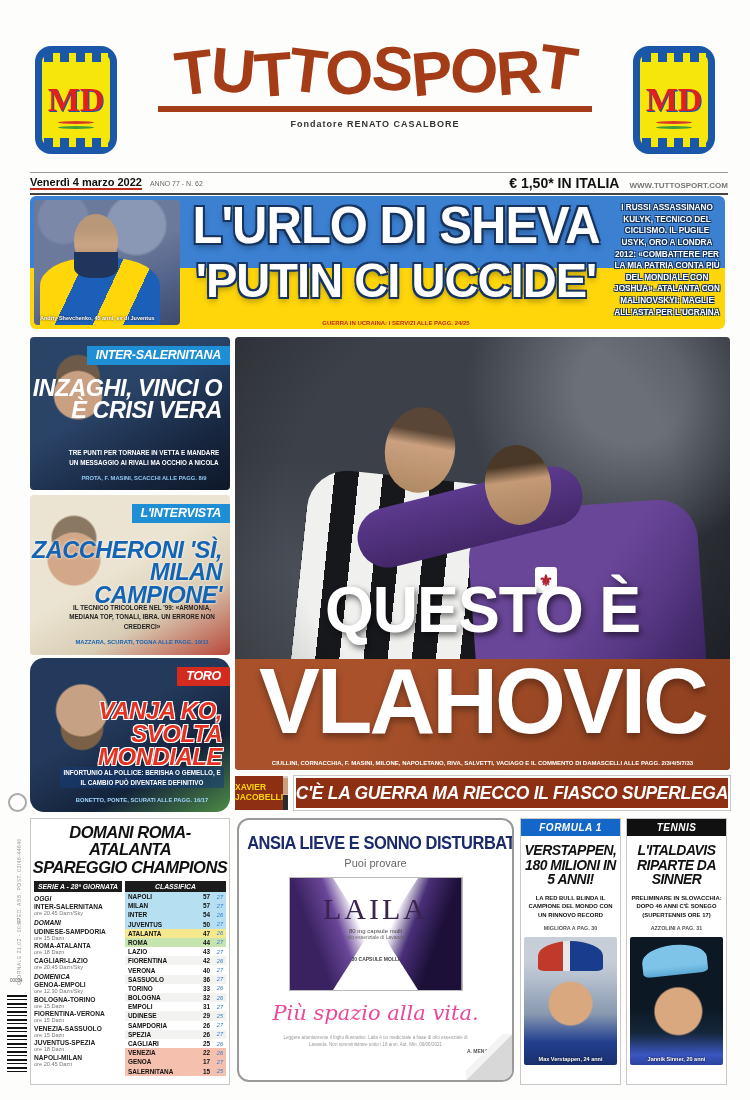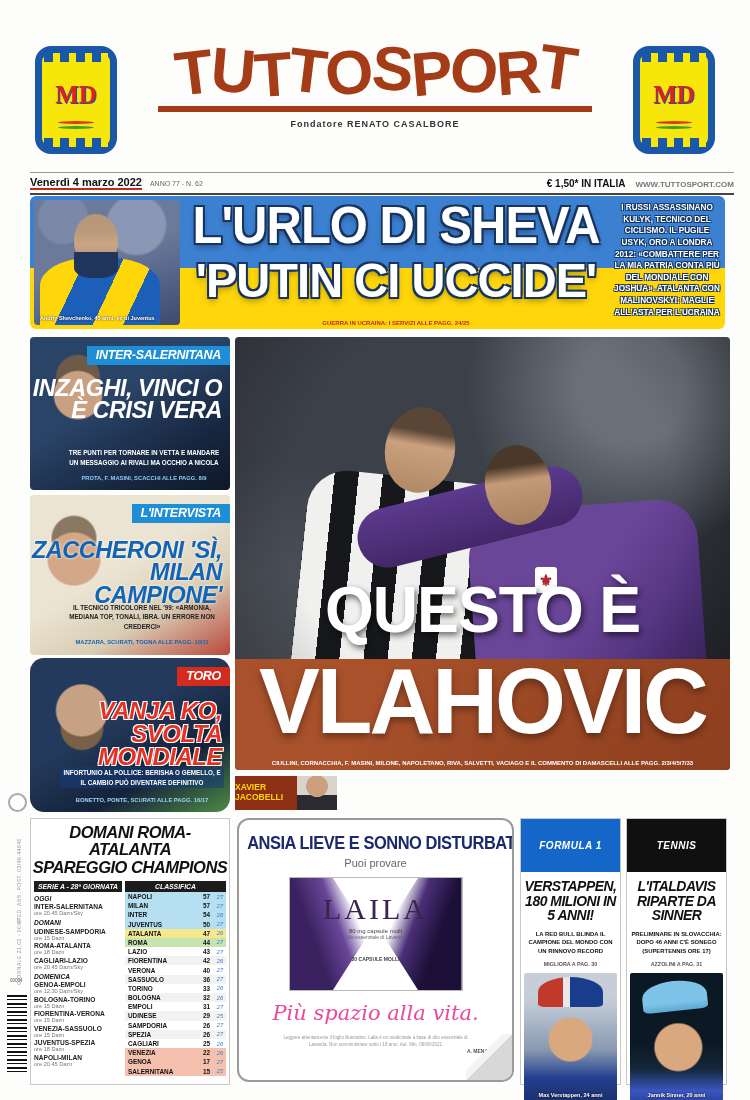--- a/index.html
+++ b/index.html
@@ -13,42 +13,42 @@
   .barcode{position:absolute;left:7px;top:995px;width:20px;height:78px;
     background:repeating-linear-gradient(to bottom,#111 0 2px,#fff 2px 4px,#111 4px 5px,#fff 5px 8px);}
   .barcode-num{position:absolute;left:10px;top:978px;font-size:4.5px;color:#555;}
   
   .md{position:absolute;top:46px;width:82px;height:108px;background:#f6e60a;border:7px solid #1a57a8;border-radius:16px;box-sizing:border-box;}
   .md-left{left:35px;} .md-right{left:633px;}
   .md::before,.md::after{content:"";position:absolute;left:2px;right:2px;height:9px;
     background:repeating-linear-gradient(90deg,#1a57a8 0 9px,#f6e60a 9px 16px);}
   .md::before{top:0;} .md::after{bottom:0;}
   .md-text{position:absolute;top:28px;left:0;right:0;text-align:center;font-family:"Liberation Serif",serif;
-    font-weight:bold;font-size:25px;color:#e01f1f;text-shadow:1px 1px 0 #1a57a8;}
+    font-weight:bold;font-size:34px;color:#e01f1f;text-shadow:1px 1px 0 #1a57a8;}
   .md-swoosh{position:absolute;bottom:16px;left:16px;right:16px;height:10px;}
   .md-swoosh i{display:block;height:3px;border-radius:50%;}
   .md-swoosh .s1{background:#d83a2a;margin-bottom:2px;} .md-swoosh .s2{background:#3f9e3a;}
   .logo-block{position:absolute;left:140px;top:40px;width:470px;text-align:center;}
   .logo-title{font-size:62px;font-weight:900;color:#a33c17;letter-spacing:-2px;line-height:1;white-space:nowrap;}
   .logo-title span{display:inline-block;}
   .lt0{transform:rotate(-7deg) translateY(2px);} .lt1{transform:rotate(5deg);}
   .lt2{transform:rotate(-4deg) translateY(4px);} .lt3{transform:rotate(7deg);}
   .lt4{transform:rotate(-6deg) translateY(2px);} .lt5{transform:rotate(4deg) translateY(-2px);}
   .lt6{transform:rotate(-5deg) translateY(3px);} .lt7{transform:rotate(6deg);}
   .lt8{transform:rotate(-4deg) translateY(2px);} .lt9{transform:rotate(8deg) translateY(-3px);}
   .logo-rule{height:6px;background:#a33c17;margin:4px 18px 0 18px;}
   .founder{margin-top:7px;font-size:9px;font-weight:bold;color:#333;letter-spacing:1px;}
   
-  .date-strip{position:absolute;left:30px;right:16px;top:172px;height:20px;border-top:1px solid #999;border-bottom:2px solid #444;
+  .date-strip{position:absolute;left:30px;right:22px;top:172px;height:20px;border-top:1px solid #999;border-bottom:2px solid #444;
     display:flex;justify-content:space-between;align-items:center;font-size:10px;}
   .date-left{display:flex;align-items:baseline;gap:8px;}
   .date-main{font-weight:bold;font-size:11px;border-bottom:2px solid #c02a1a;}
   .issue{font-size:7px;color:#666;}
   .date-right{display:flex;align-items:baseline;gap:10px;}
-  .price{font-weight:bold;font-size:10px;}
+  .price{font-weight:bold;font-size:14px;}
   .website{font-size:8px;color:#777;font-weight:bold;}
   
   .war{position:absolute;left:30px;top:196px;width:695px;height:133px;border-radius:6px;overflow:hidden;
     background:linear-gradient(to bottom,#3c80d2 0 54%,#ffd60a 54% 100%);}
   .sheva{position:absolute;left:4px;top:4px;width:146px;height:125px;border-radius:4px;overflow:hidden;
     background:radial-gradient(circle at 70% 20%,#8a97b5 0 20%,transparent 22%),
                radial-gradient(circle at 20% 15%,#7c88a8 0 15%,transparent 17%),
                linear-gradient(160deg,#6b7a9a 0 45%,#55648a 70%,#3c4a6e 100%);}
   .sheva .head{position:absolute;left:40px;top:14px;width:44px;height:52px;border-radius:50% 50% 46% 46%;
     background:linear-gradient(to bottom,#b99879 0 30%,#caa584 60%,#b08a6a 100%);}
@@ -161,21 +161,21 @@
   .ad-sub2{position:relative;text-align:center;font-size:5px;color:#666;}
   .ad-caps{position:relative;text-align:center;font-size:5px;color:#444;margin-top:16px;font-weight:700;}
   .ad-tagline{font-family:"DejaVu Serif",serif;font-style:italic;font-size:21px;color:#ec4899;text-align:center;margin-top:10px;}
   .ad-disclaimer{font-size:4.6px;color:#999;text-align:center;width:72%;margin:10px auto 0 auto;line-height:1.5;}
   .ad-fold{position:absolute;right:0;bottom:0;width:46px;height:46px;
     background:linear-gradient(315deg,#d8d8d8 0 50%,#f4f4f4 50% 60%,transparent 61%);}
   .ad-brand{position:absolute;right:14px;bottom:26px;font-size:5px;color:#555;font-weight:700;}
   
   .side-box{position:absolute;top:818px;width:101px;height:267px;background:#fff;border:1px solid #c8c8c8;box-sizing:border-box;}
   .f1-box{left:520px;} .tennis-box{left:626px;}
-  .sb-head{color:#fff;font-size:10px;font-weight:900;font-style:italic;text-align:center;padding:21px 0;letter-spacing:.5px;}
+  .sb-head{color:#fff;font-size:10px;font-weight:900;font-style:italic;text-align:center;padding:3px 0;letter-spacing:.5px;}
   .f1-box .sb-head{background:#1467c8;} .tennis-box .sb-head{background:#101010;}
   .sb-hl{font-size:14.5px;font-weight:900;font-style:italic;text-align:center;line-height:1.0;margin-top:7px;letter-spacing:-.5px;transform:scaleX(.96);}
   .sb-sub{font-size:5.9px;font-weight:800;text-align:center;margin:7px 4px 0 4px;line-height:1.5;text-transform:uppercase;}
   .sb-byline{font-size:5.4px;color:#555;font-weight:800;text-align:center;margin-top:5px;text-transform:uppercase;}
   .sb-photo{position:relative;margin:6px 3px 0 3px;height:128px;overflow:hidden;border-radius:2px;}
   .f1-photo{background:radial-gradient(circle at 50% 52%,#d9a87e 0 26%,transparent 28%),
     linear-gradient(to bottom,#c8ced8 0 18%,#b8c2d0 30%,#8899b0 60%,#23408f 82%,#1a2f6e 100%);}
   .f1-cap{position:absolute;left:14px;top:4px;right:14px;height:30px;border-radius:50% 50% 10% 10%;
     background:linear-gradient(90deg,#c0392b 0 38%,#e8e8e8 38% 50%,#1a3c8c 50% 100%);}
   .tn-photo{background:radial-gradient(circle at 52% 58%,#d9a87e 0 26%,transparent 28%),
@@ -269,20 +269,21 @@
     <div class="questo">QUESTO È</div>
     <div class="band">
       <div class="vlahovic">VLAHOVIC</div>
       <div class="credits">CIULLINI, CORNACCHIA, F. MASINI, MILONE, NAPOLETANO, RIVA, SALVETTI, VACIAGO E IL COMMENTO DI DAMASCELLI ALLE PAGG. 2/3/4/5/7/33</div>
     </div>
   </div>
 
   <div class="jacobelli">
     <div class="jac-name">XAVIER JACOBELLI</div>
     <div class="jac-photo"></div>
+    <div class="jac-bar">C'È LA GUERRA MA RIECCO IL FIASCO SUPERLEGA</div>
   </div>
 
   <div class="serie-box">
     <div class="serie-title">DOMANI ROMA-ATALANTA</div>
     <div class="serie-title" style="padding-top:0">SPAREGGIO CHAMPIONS</div>
     <div class="serie-cols">
       <div class="fx-col">
         <div class="col-head">SERIE A - 28ª GIORNATA</div>
         <div id="fixtures-body">
             <div class="fx-day">OGGI</div>

